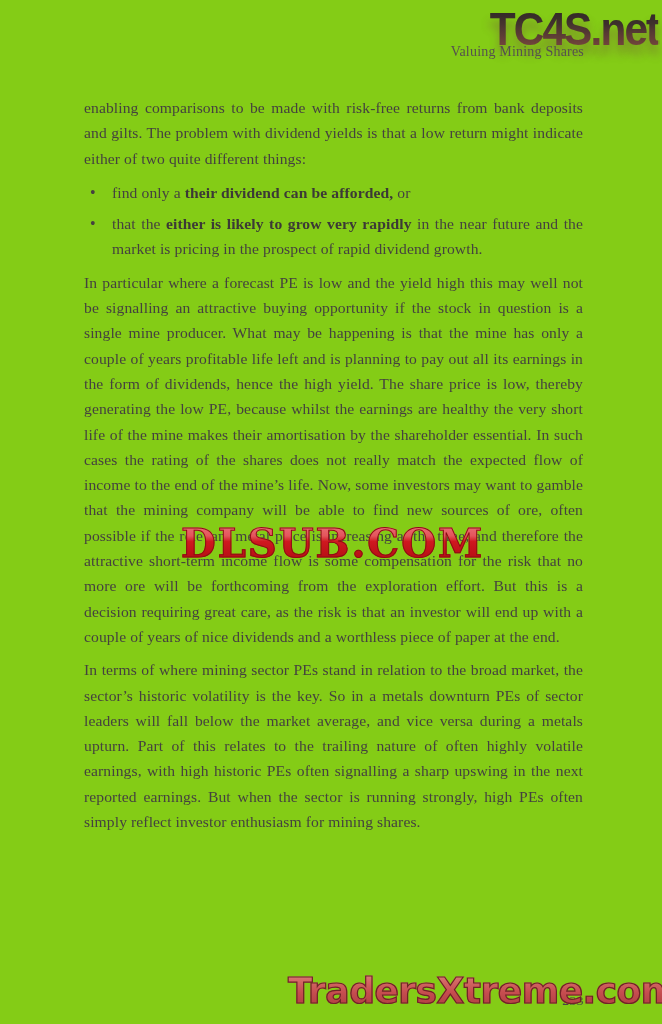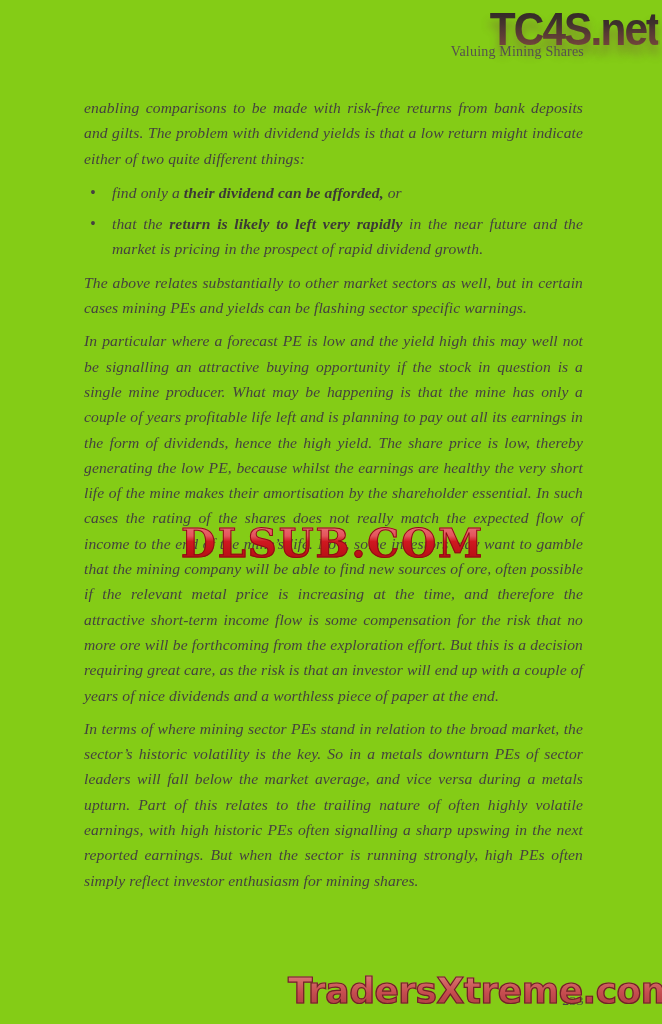--- a/index.html
+++ b/index.html
@@ -51,21 +51,20 @@
   
   .content {
     position: absolute;
     left: 84px; top: 95px;
     width: 499px;
     color: #45423f;
     font-size: 15.6px;
     line-height: 25.3px;
     letter-spacing: 0.1px;
     text-align: justify;
-    font-style: italic;
   }
   .content p { margin: 0 0 8px 0; }
   .content p:last-child { margin-bottom: 16px; }
   .content b { font-weight: 700; color: #3c3936; }
   ul.bullets {
     list-style: none;
     margin: 9px 0 8px 0;
     padding: 0;
   }
   ul.bullets li {
@@ -163,25 +162,24 @@
 
     <p>enabling comparisons to be made with risk-free returns from bank deposits and gilts. The problem with dividend yields is that a low return might indicate either of two quite different things:</p>
 
     <ul class="bullets">
       <li>
         <span class="bullet-dot">•</span>
         <span class="bullet-text"><span>find only a </span><b>their dividend can be afforded,</b><span> or</span></span>
       </li>
       <li>
         <span class="bullet-dot">•</span>
-        <span class="bullet-text"><span>that the </span><b>return is likely to left very rapidly</b><span> in the near future and the market is pricing in the prospect of rapid dividend growth.</span></span>
+        <span class="bullet-text"><span>that the </span><b>either is likely to grow very rapidly</b><span> in the near future and the market is pricing in the prospect of rapid dividend growth.</span></span>
       </li>
     </ul>
 
-    <p>The above relates substantially to other market sectors as well, but in certain cases mining PEs and yields can be flashing sector specific warnings.</p>
 
     <p>In particular where a forecast PE is low and the yield high this may well not be signalling an attractive buying opportunity if the stock in question is a single mine producer. What may be happening is that the mine has only a couple of years profitable life left and is planning to pay out all its earnings in the form of dividends, hence the high yield. The share price is low, thereby generating the low PE, because whilst the earnings are healthy the very short life of the mine makes their amortisation by the shareholder essential. In such cases the rating of the shares does not really match the expected flow of income to the end of the mine’s life. Now, some investors may want to gamble that the mining company will be able to find new sources of ore, often possible if the relevant metal price is increasing at the time, and therefore the attractive short-term income flow is some compensation for the risk that no more ore will be forthcoming from the exploration effort. But this is a decision requiring great care, as the risk is that an investor will end up with a couple of years of nice dividends and a worthless piece of paper at the end.</p>
 
     <p>In terms of where mining sector PEs stand in relation to the broad market, the sector’s historic volatility is the key. So in a metals downturn PEs of sector leaders will fall below the market average, and vice versa during a metals upturn. Part of this relates to the trailing nature of often highly volatile earnings, with high historic PEs often signalling a sharp upswing in the next reported earnings. But when the sector is running strongly, high PEs often simply reflect investor enthusiasm for mining shares.</p>
 
   </div>
 
   <div class="watermark" data-text="DLSUB.COM">DLSUB.COM</div>
 
   <div class="page-number">233</div>

